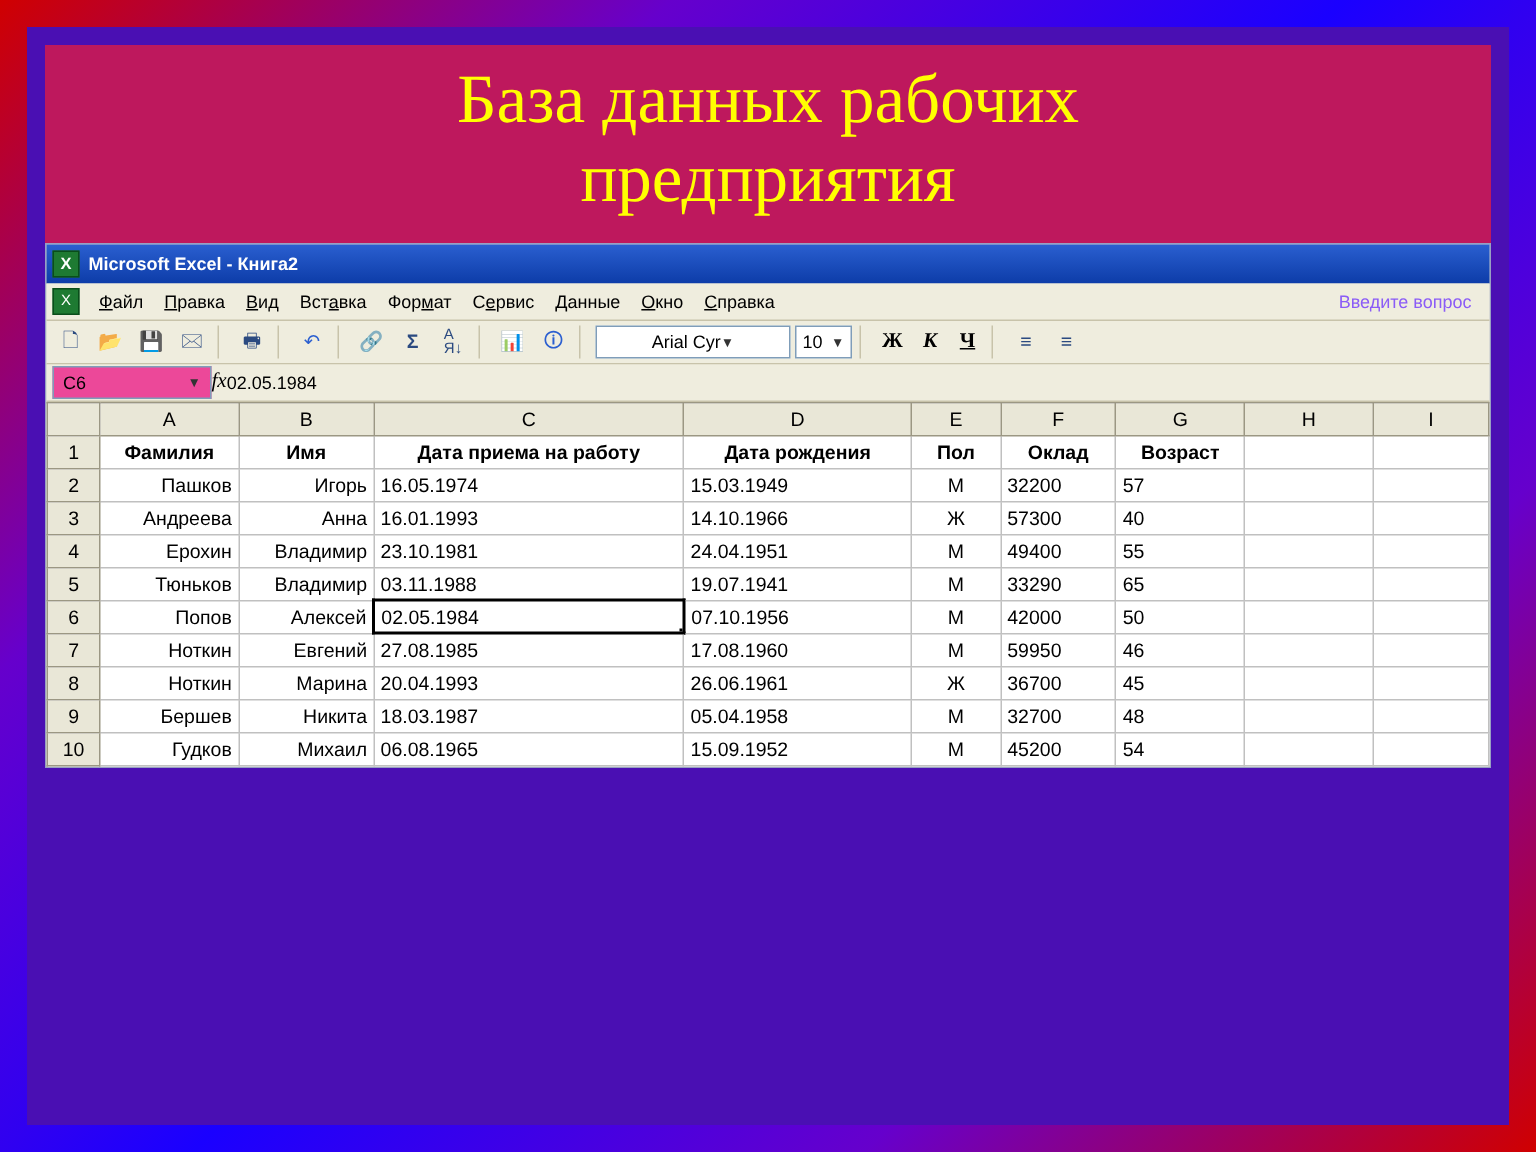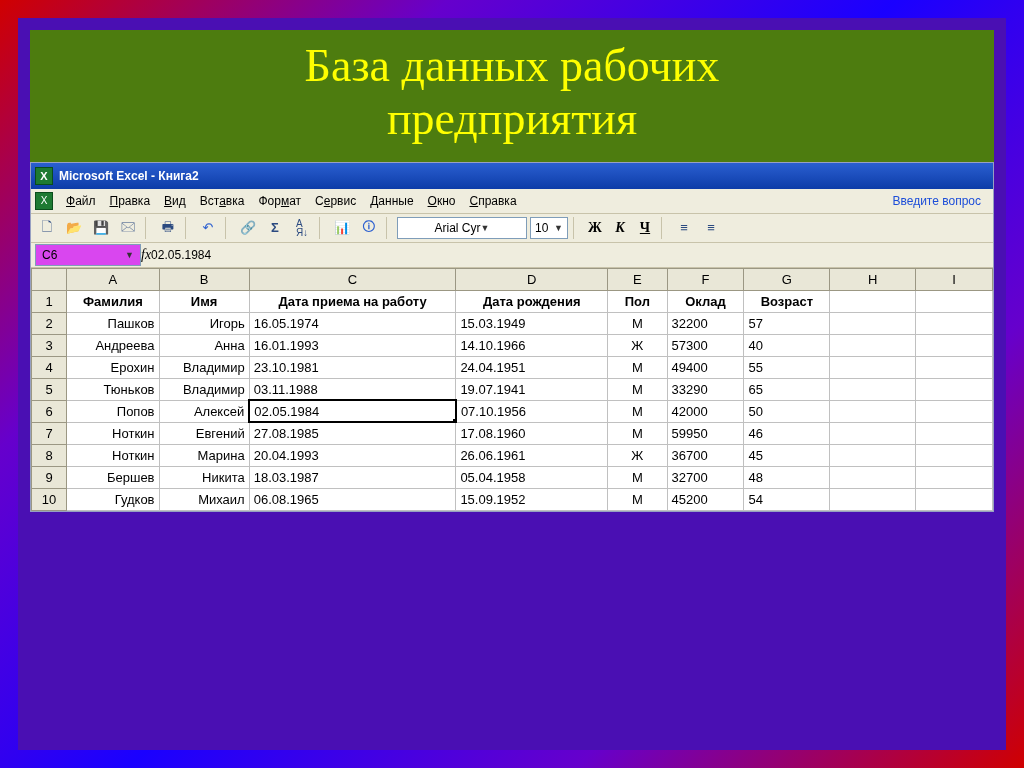--- a/index.html
+++ b/index.html
@@ -1,37 +1,37 @@
 <!DOCTYPE html>
 <html><head>
 <meta charset="utf-8">
 <style>
 html,body{margin:0;padding:0;width:1024px;height:768px;overflow:hidden;font-family:"Arial",sans-serif}
 .outer-frame{width:1024px;height:768px;background:linear-gradient(135deg,#d00000 0%,#6600cc 25%,#1a00ff 50%,#6600cc 75%,#d00000 100%);padding:18px;box-sizing:border-box}
 .mid-frame{width:100%;height:100%;background:#4a0fb3;padding:12px;box-sizing:border-box}
 .inner-stage{width:100%;height:100%;display:flex;flex-direction:column}
-.title-block{background:#4d7c0f;text-align:center;padding:10px 0 16px;line-height:1.15}
+.title-block{background:#be185d;text-align:center;padding:10px 0 16px;line-height:1.15}
 .title-block span{color:#ffff00;font-size:46px;font-family:"Times New Roman",serif}
 .excel-window{background:#ece9d8;border:1px solid #97a0c2;font-size:12px;color:#000}
 .titlebar{height:26px;background:linear-gradient(#2a5fd0,#0d3ca8);display:flex;align-items:center;color:#fff;font-weight:bold;padding:0 4px}
 .titlebar .xicon{width:16px;height:16px;background:#1e7a32;color:#fff;font-weight:bold;display:flex;align-items:center;justify-content:center;margin-right:6px;font-size:11px;border:1px solid #0a4d1b}
 .menubar{height:24px;background:#efedde;display:flex;align-items:center;padding:0 4px;border-bottom:1px solid #c8c3aa}
 .menubar .mico{width:16px;height:16px;background:#1e7a32;color:#fff;font-size:10px;display:flex;align-items:center;justify-content:center;margin-right:6px;border:1px solid #0a4d1b}
 .menubar .mitem{padding:0 7px;cursor:default}
 .menubar .mitem u{text-decoration:underline}
-.menubar .ask{margin-left:auto;color:#1d4ed8;padding-right:8px}
+.menubar .ask{margin-left:auto;color:#8b5cf6;padding-right:8px}
 .toolbar{height:28px;background:#efedde;display:flex;align-items:center;padding:0 4px;border-bottom:1px solid #c8c3aa;gap:3px}
 .tbtn{width:22px;height:22px;border:1px solid transparent;border-radius:3px;display:flex;align-items:center;justify-content:center;font-size:13px;color:#2b4a80}
 .tsep{width:5px;height:22px;border-left:1px solid #c8c3aa;margin:0 2px}
 .fontbox{background:#fff;border:1px solid #7f9db9;height:20px;display:flex;align-items:center;padding:0 4px;min-width:120px;justify-content:center}
 .sizebox{background:#fff;border:1px solid #7f9db9;height:20px;display:flex;align-items:center;padding:0 4px;min-width:28px;justify-content:space-between}
 .dd{font-size:9px;color:#333}
 .fmtbtn{width:22px;height:22px;display:flex;align-items:center;justify-content:center;font-family:"Times New Roman",serif;font-size:14px;font-weight:bold}
 .fbar{height:24px;background:#efedde;display:flex;align-items:center;padding:0 4px;border-bottom:1px solid #c8c3aa}
-.namebox{background:#d946ef;border:1px solid #7f9db9;width:92px;height:20px;display:flex;align-items:center;justify-content:space-between;padding:0 6px;font-size:12px}
+.namebox{background:#ec4899;border:1px solid #7f9db9;width:92px;height:20px;display:flex;align-items:center;justify-content:space-between;padding:0 6px;font-size:12px}
 .fx{margin:0 0;font-style:italic;font-family:Liberation Serif, serif;font-size:14px}
 .fval{font-size:12px}
 .grid{border-collapse:collapse;width:100%;background:#fff;table-layout:fixed}
 .grid td,.grid th{border:1px solid #c0c0c0;padding:0;height:22px;font-size:13px;box-sizing:border-box;overflow:hidden;white-space:nowrap}
 .grid .colhdr{background:#e9e7d7;text-align:center;font-weight:normal;height:22px;border:1px solid #9b9783}
 .grid .rowhdr{background:#e9e7d7;text-align:center;font-weight:normal;width:32px;border:1px solid #9b9783}
 .grid .corner{background:#e9e7d7;width:32px;border:1px solid #9b9783}
 .grid .cell{padding:0 4px}
 .grid .cl{text-align:right}
 .grid .cr{}

